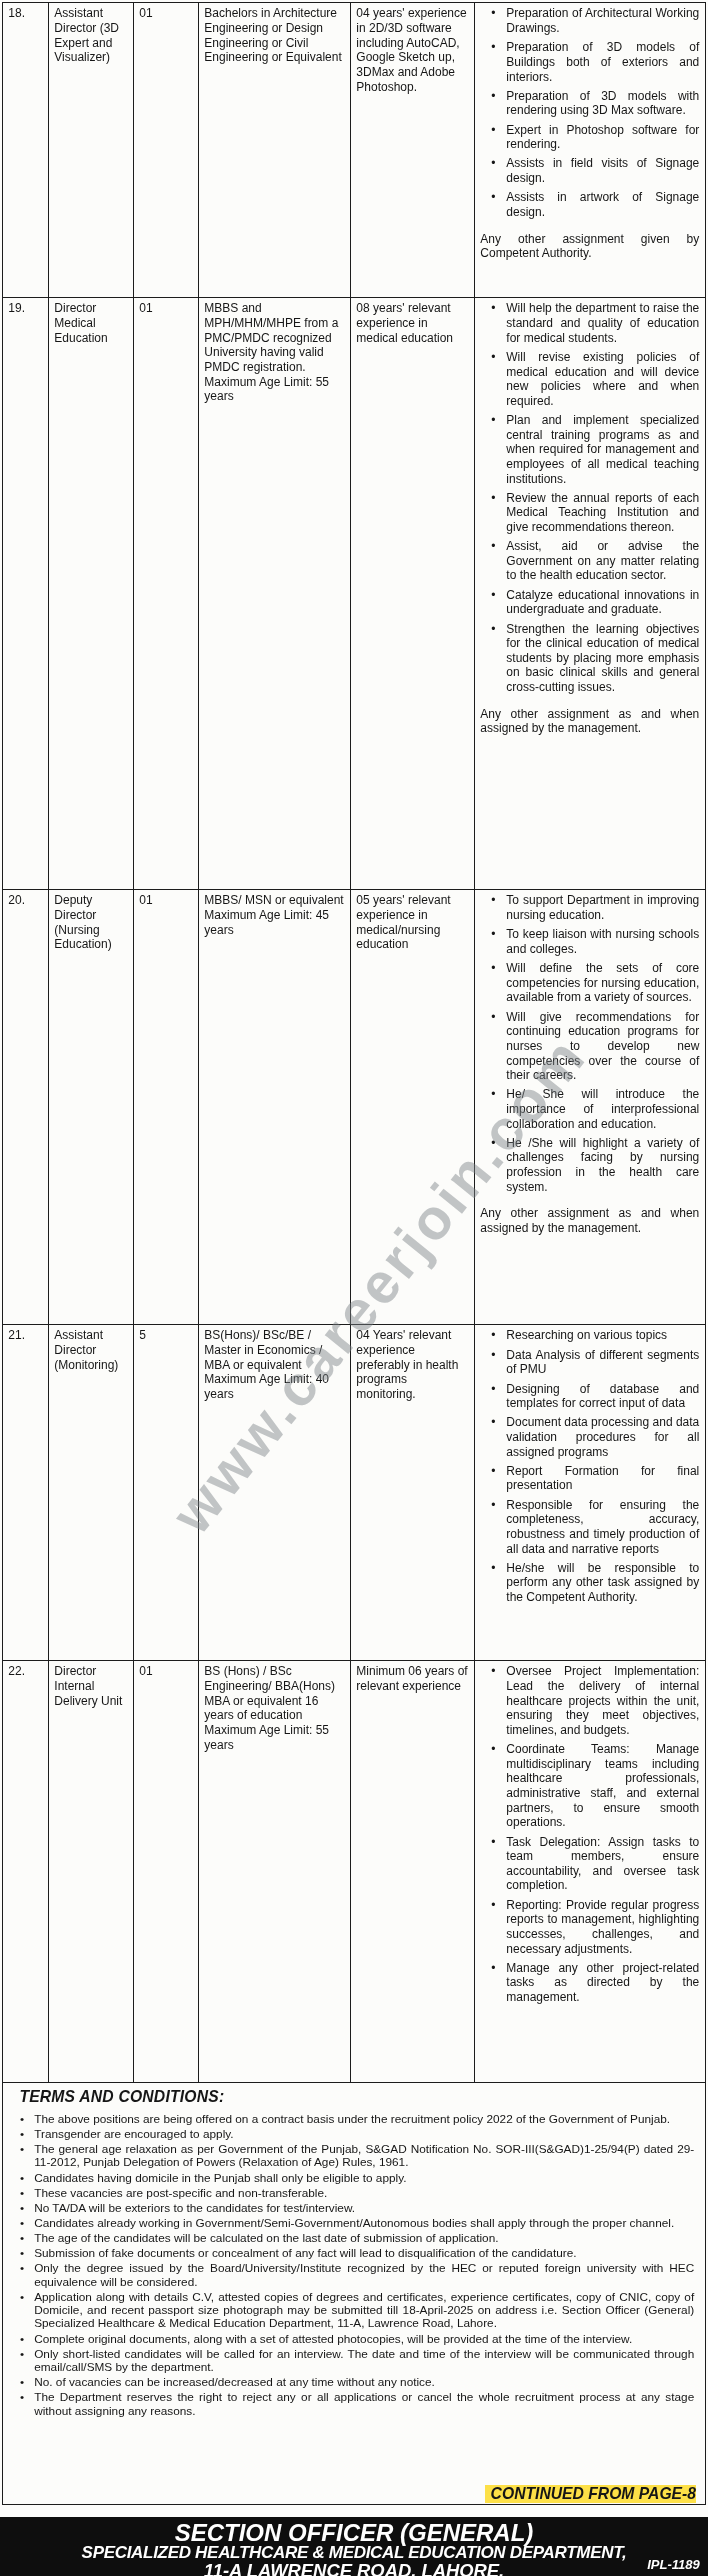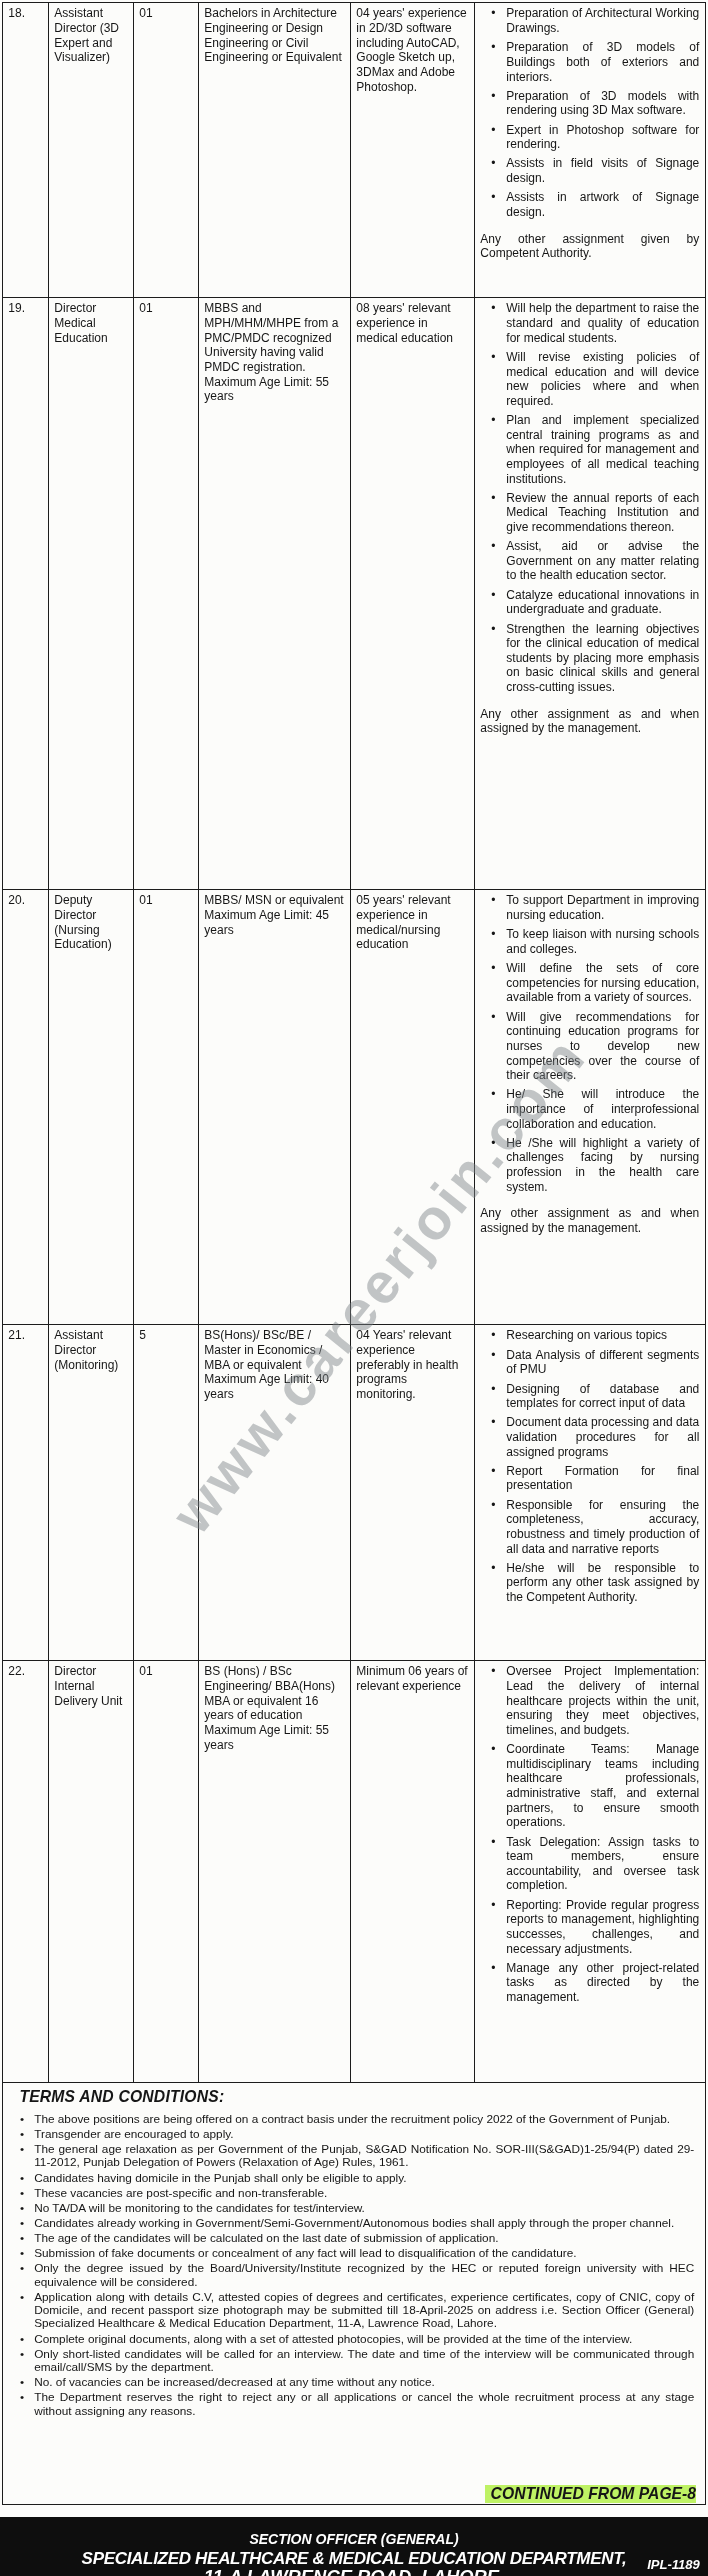--- a/index.html
+++ b/index.html
@@ -27,27 +27,27 @@
   td.qual p.age { }
   
   .terms {
     border:1.8px solid #1c1c1c; border-top:none; margin:0 1.8px; height:422px;
     box-sizing:border-box; position:relative; padding:2.8px 11px 0 7.4px;
   }
   .terms h2 { margin:2.8px 0 6.5px 9.2px; font-size:15.7px; font-style:italic; font-weight:bold; letter-spacing:0.2px; }
   .term { display:flex; font-size:11.8px; line-height:1.13; margin:0 0 1.8px 0; text-align:justify; }
   .term::before { content:"\2022"; flex:0 0 24px; text-align:center; }
   .term span { flex:1; }
-  .continued { position:absolute; right:9.2px; bottom:0.9px; font-weight:bold; font-style:italic; font-size:15.7px; background:#bef264; padding-left:5.5px; }
+  .continued { position:absolute; right:9.2px; bottom:0.9px; font-weight:bold; font-style:italic; font-size:15.7px; background:#fde047; padding-left:5.5px; }
   
   .footbar {
     position:absolute; left:0; right:0; bottom:0; height:59px;
     background:#0e0e0e; color:#ffffff; font-style:italic; font-weight:bold; text-align:center;
   }
-  .footbar .f1 { font-size:14px; line-height:20px; padding-top:12px; }
+  .footbar .f1 { font-size:24px; line-height:20px; padding-top:6px; }
   .footbar .f2 { font-size:17px; line-height:19.4px; letter-spacing:-0.3px; }
   .footbar .f3 { font-size:18.4px; line-height:18.4px; }
   .footbar .ipl { position:absolute; right:8.3px; bottom:3.7px; font-size:13px; font-style:italic; }
   
   .watermark {
     position:absolute; left:184px; top:1492px; transform-origin:0 50%;
     transform:rotate(-51deg); font-size:57px; font-weight:bold; letter-spacing:3.7px;
     color:rgba(122,128,133,0.45); white-space:nowrap; pointer-events:none; z-index:5;
   }
 </style>
@@ -240,21 +240,21 @@
     <div class="term">
         <span>The general age relaxation as per Government of the Punjab, S&amp;GAD Notification No. SOR-III(S&amp;GAD)1-25/94(P) dated 29-11-2012, Punjab Delegation of Powers (Relaxation of Age) Rules, 1961.</span>
       </div>
     <div class="term">
         <span>Candidates having domicile in the Punjab shall only be eligible to apply.</span>
       </div>
     <div class="term">
         <span>These vacancies are post-specific and non-transferable.</span>
       </div>
     <div class="term">
-        <span>No TA/DA will be monitoring to the candidates for test/interview.</span>
+        <span>No TA/DA will be exteriors to the candidates for test/interview.</span>
       </div>
     <div class="term">
         <span>Candidates already working in Government/Semi-Government/Autonomous bodies shall apply through the proper channel.</span>
       </div>
     <div class="term">
         <span>The age of the candidates will be calculated on the last date of submission of application.</span>
       </div>
     <div class="term">
         <span>Submission of fake documents or concealment of any fact will lead to disqualification of the candidature.</span>
       </div>

